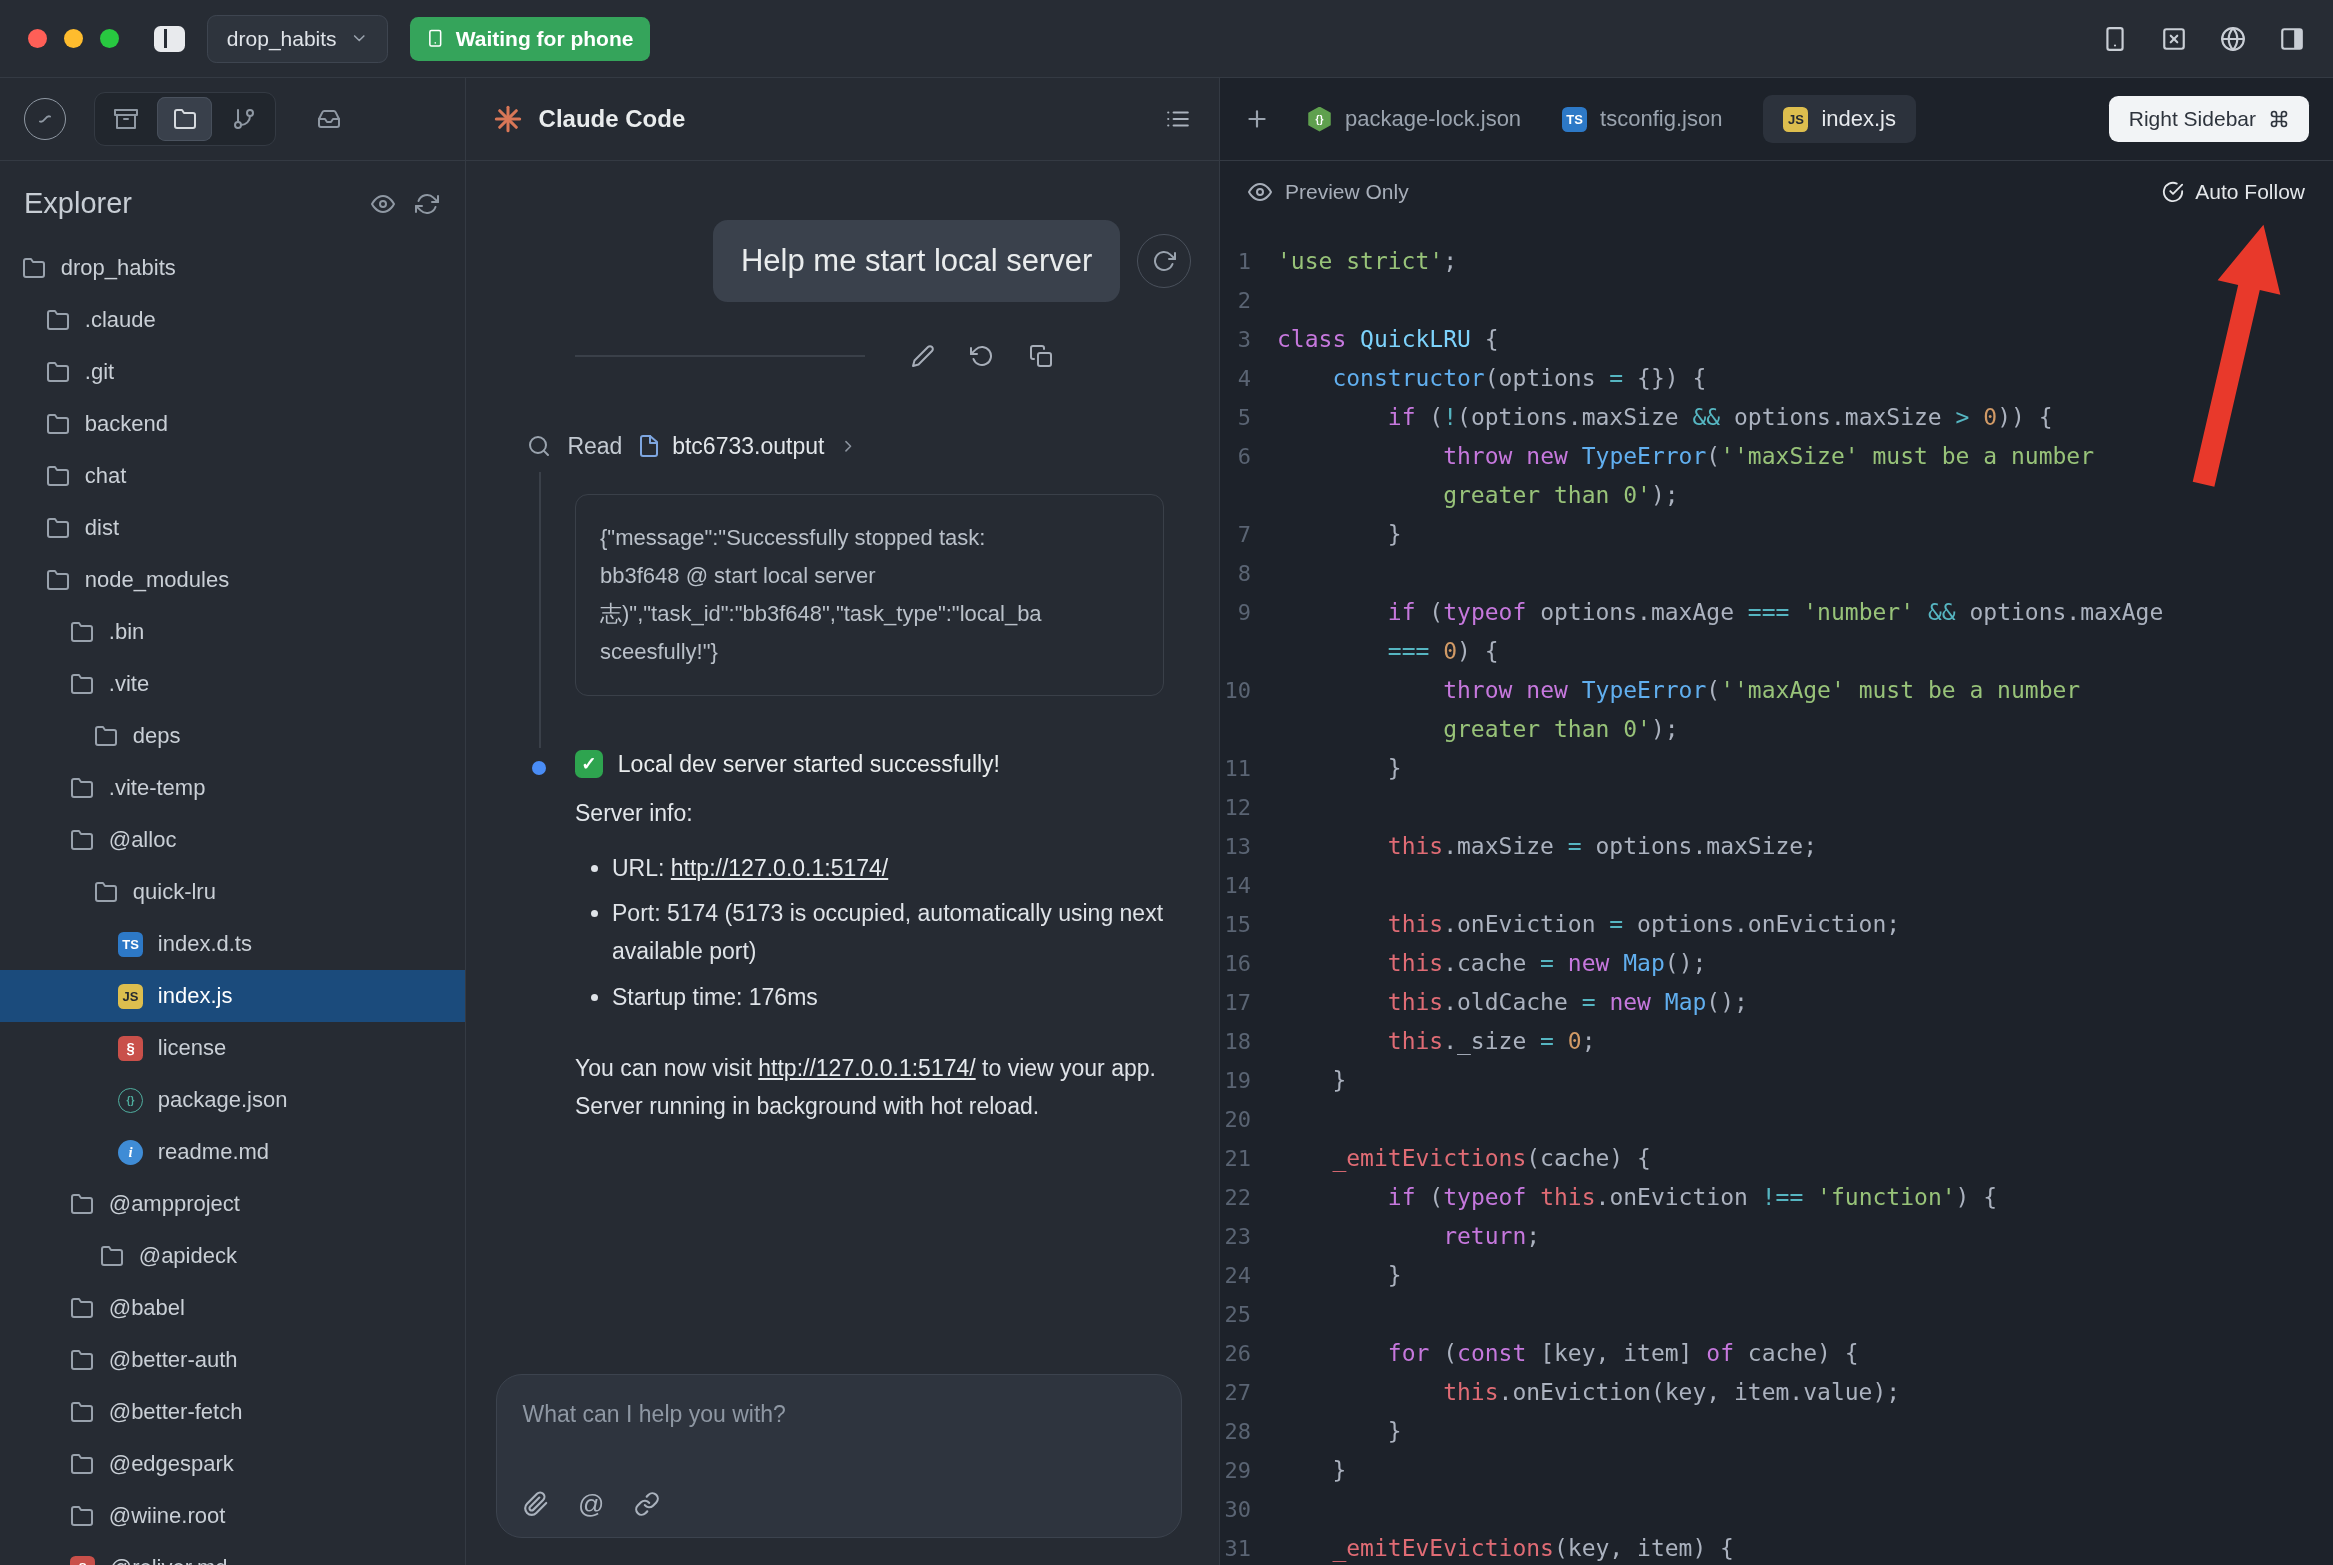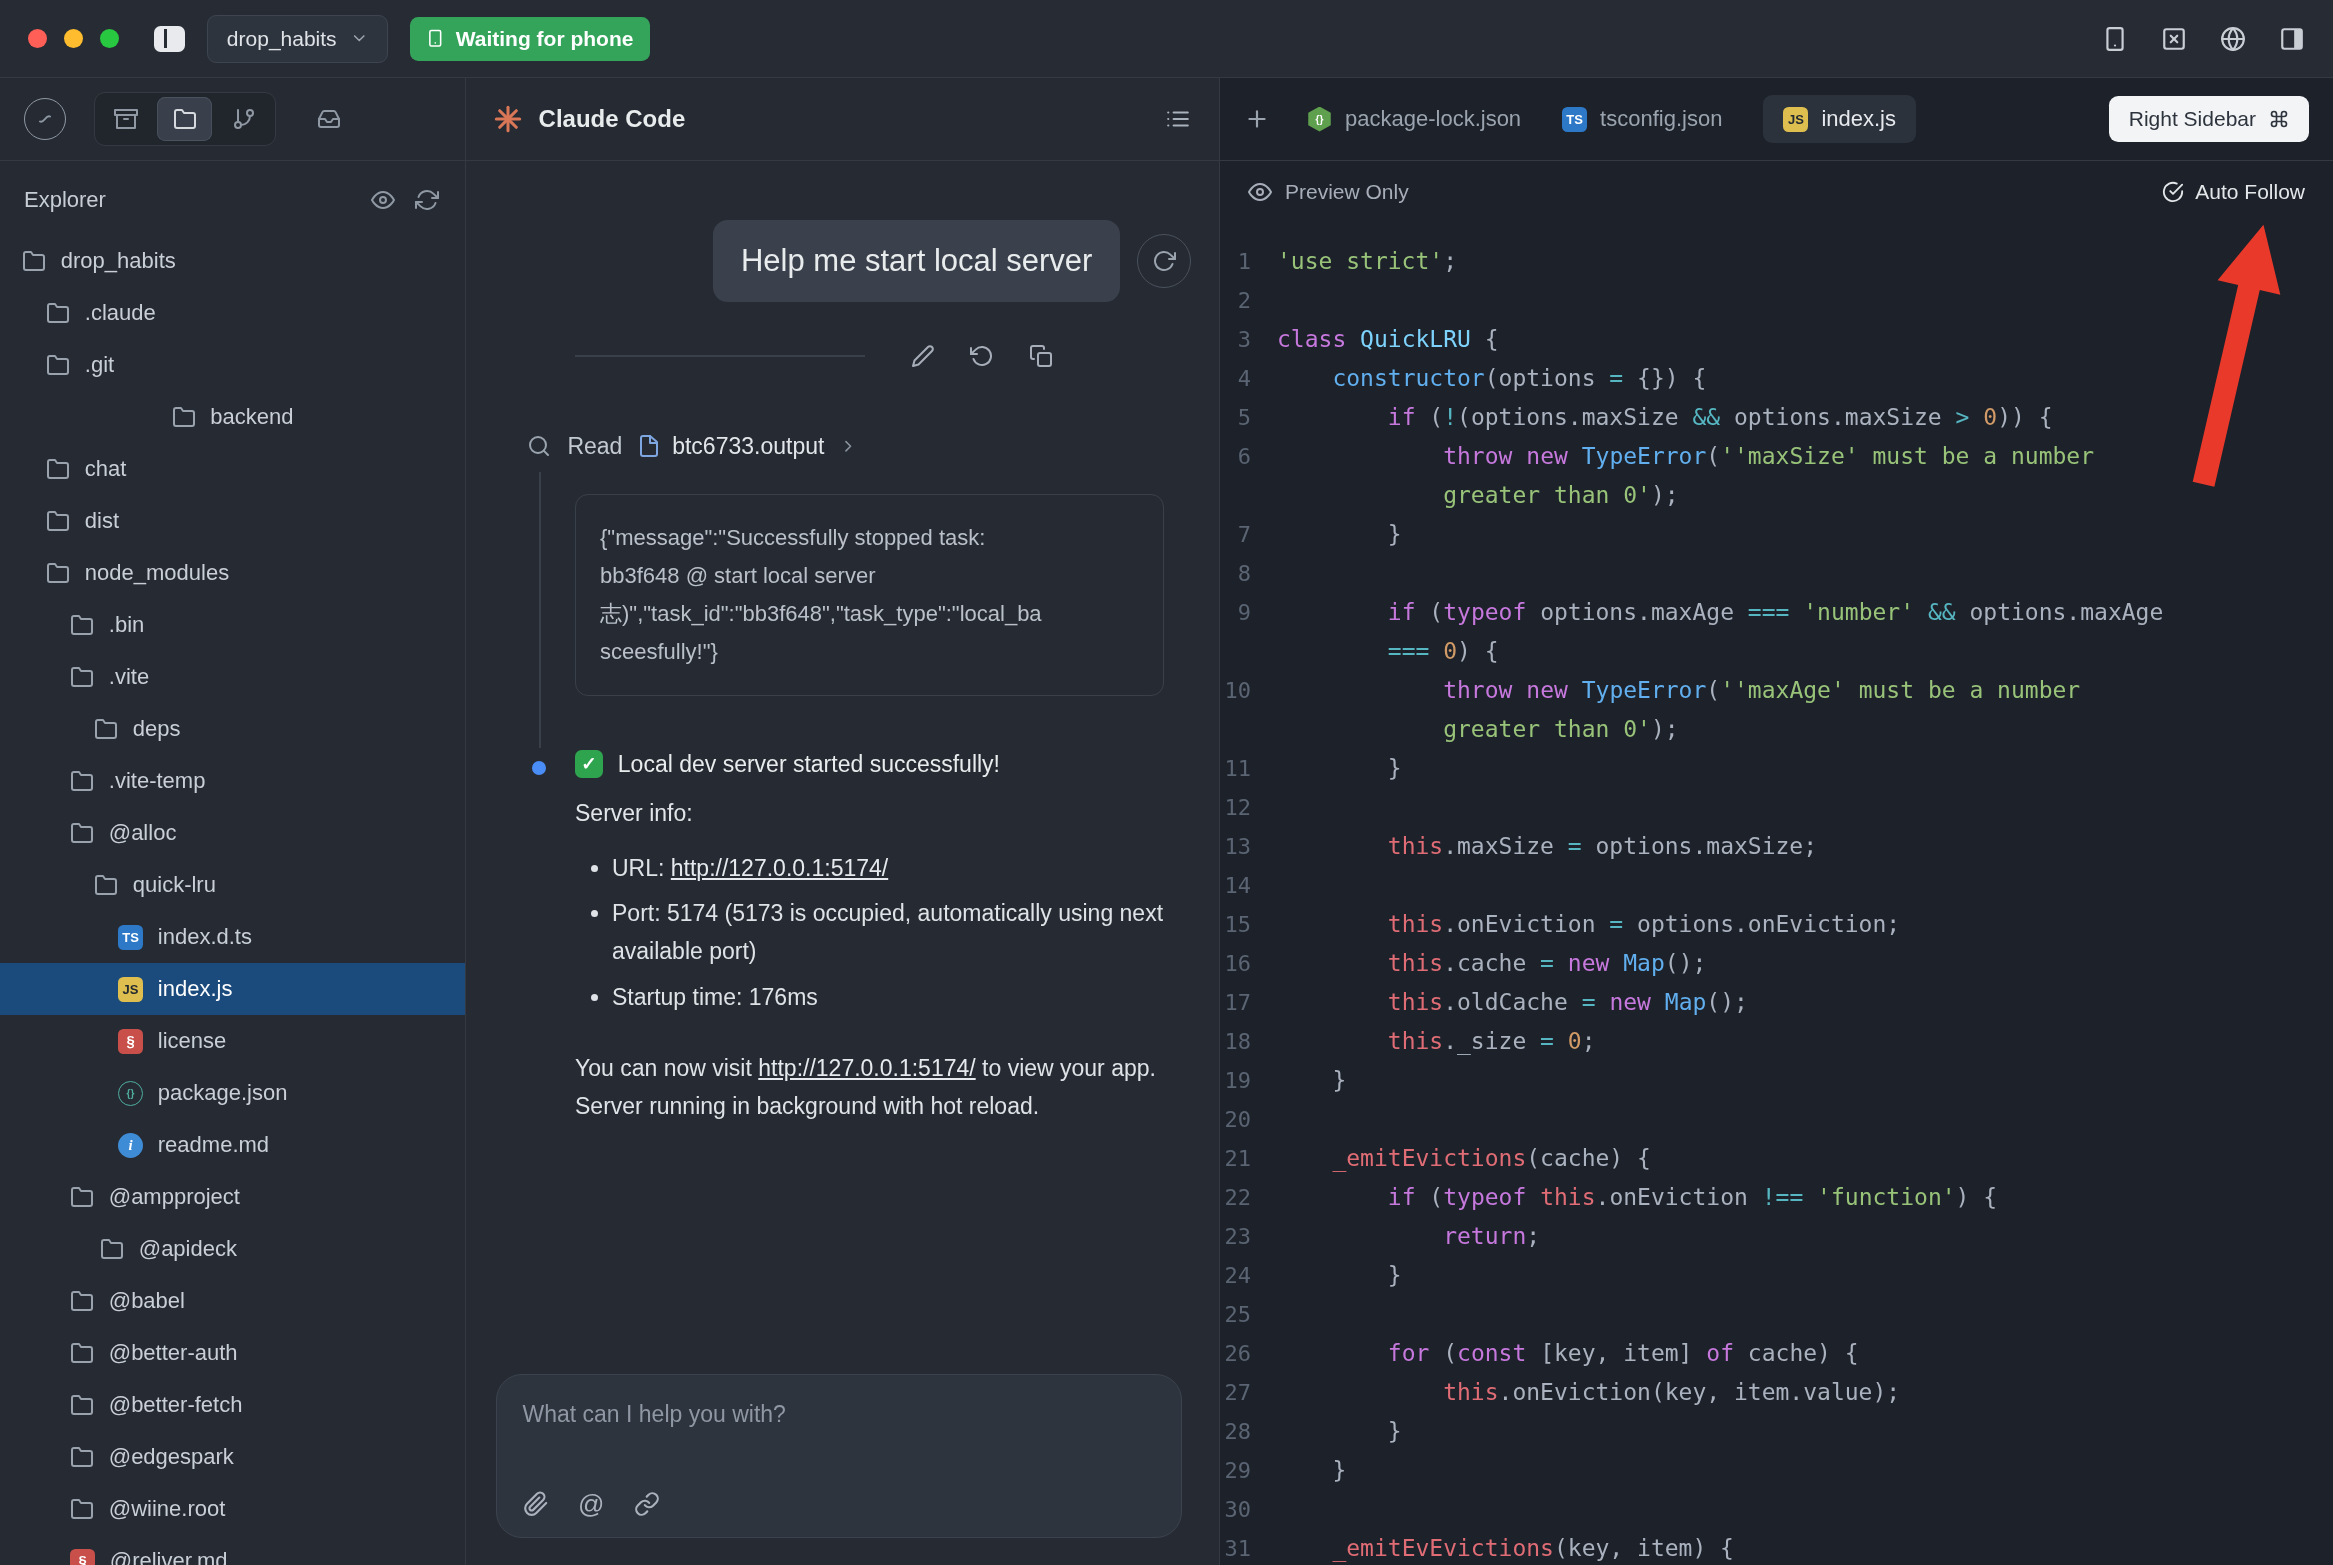--- a/index.html
+++ b/index.html
@@ -31,21 +31,21 @@
 
   
   .sidebar { width:466px; border-right:0.9px solid #343a43; display:flex; flex-direction:column; }
   .side-toolbar { height:83px; flex:none; border-bottom:0.9px solid #343a43; display:flex; align-items:center; padding:0 24px; gap:28px; }
   .logo-btn { width:42px; height:42px; border-radius:50%; border:1.8px solid #8f98a3; display:grid; place-items:center; color:#8f98a3; }
   .seg { display:flex; background:#21262d; border:0.9px solid #343a43; border-radius:11px; padding:3.7px; gap:3.7px; }
   .seg-btn { width:55px; height:44px; display:grid; place-items:center; color:#8f98a3; border-radius:8.3px; }
   .seg-btn.active { background:#39404b; color:#d6dadf; box-shadow: inset 0 0 0 0.9px #4a525e; }
   .tool-btn { color:#8f98a3; margin-left:13px; }
   .explorer-head { display:flex; align-items:center; gap:20px; padding:26px 26px 14.8px 24px; }
-  .explorer-title { font-size:22px; color:#c7cdd4; flex:1; }
+  .explorer-title { font-size:29px; color:#c7cdd4; flex:1; }
   .explorer-head .i { color:#8f98a3; }
   .tree { flex:1; overflow:hidden; padding-top:7.4px; }
   .tree-row { height:52px; display:flex; align-items:center; gap:14.8px; font-size:22px; color:#c9cfd6; }
   .tree-row.selected { background:#1b4b7c; color:#ffffff; }
   .ficon svg { width:24px; height:24px; display:block; fill:none; stroke:#99a2ad; stroke-width:2; stroke-linecap:round; stroke-linejoin:round; }
   .badge { width:25px; height:25px; flex:none; border-radius:5.5px; display:grid; place-items:center; font-size:13px; font-weight:bold; font-family:"Liberation Sans",sans-serif; }
   .b-ts { background:#2d79c7; color:#fff; }
   .b-js { background:#ddbe4e; color:#252a31; }
   .b-license { background:#c9504a; color:#fff; font-size:14.8px; }
   .b-pkg { background:transparent; border:1.8px solid #4fae9f; color:#4fae9f; border-radius:50%; font-size:10px; }
@@ -247,21 +247,21 @@
           <span class="tree-label">.claude</span>
         </div>
         <div class="tree-row" style="padding-left: 46px;">
           <span class="ficon">
             <svg viewBox="0 0 24 24">
               <path d="M22 19a2 2 0 0 1-2 2H4a2 2 0 0 1-2-2V5a2 2 0 0 1 2-2h5l2 3h9a2 2 0 0 1 2 2z"></path>
             </svg>
           </span>
           <span class="tree-label">.git</span>
         </div>
-        <div class="tree-row" style=" justify-content: center;">
+        <div class="tree-row" style="padding-left: 46px;">
           <span class="ficon">
             <svg viewBox="0 0 24 24">
               <path d="M22 19a2 2 0 0 1-2 2H4a2 2 0 0 1-2-2V5a2 2 0 0 1 2-2h5l2 3h9a2 2 0 0 1 2 2z"></path>
             </svg>
           </span>
           <span class="tree-label">backend</span>
         </div>
         <div class="tree-row" style="padding-left: 46px;">
           <span class="ficon">
             <svg viewBox="0 0 24 24">

